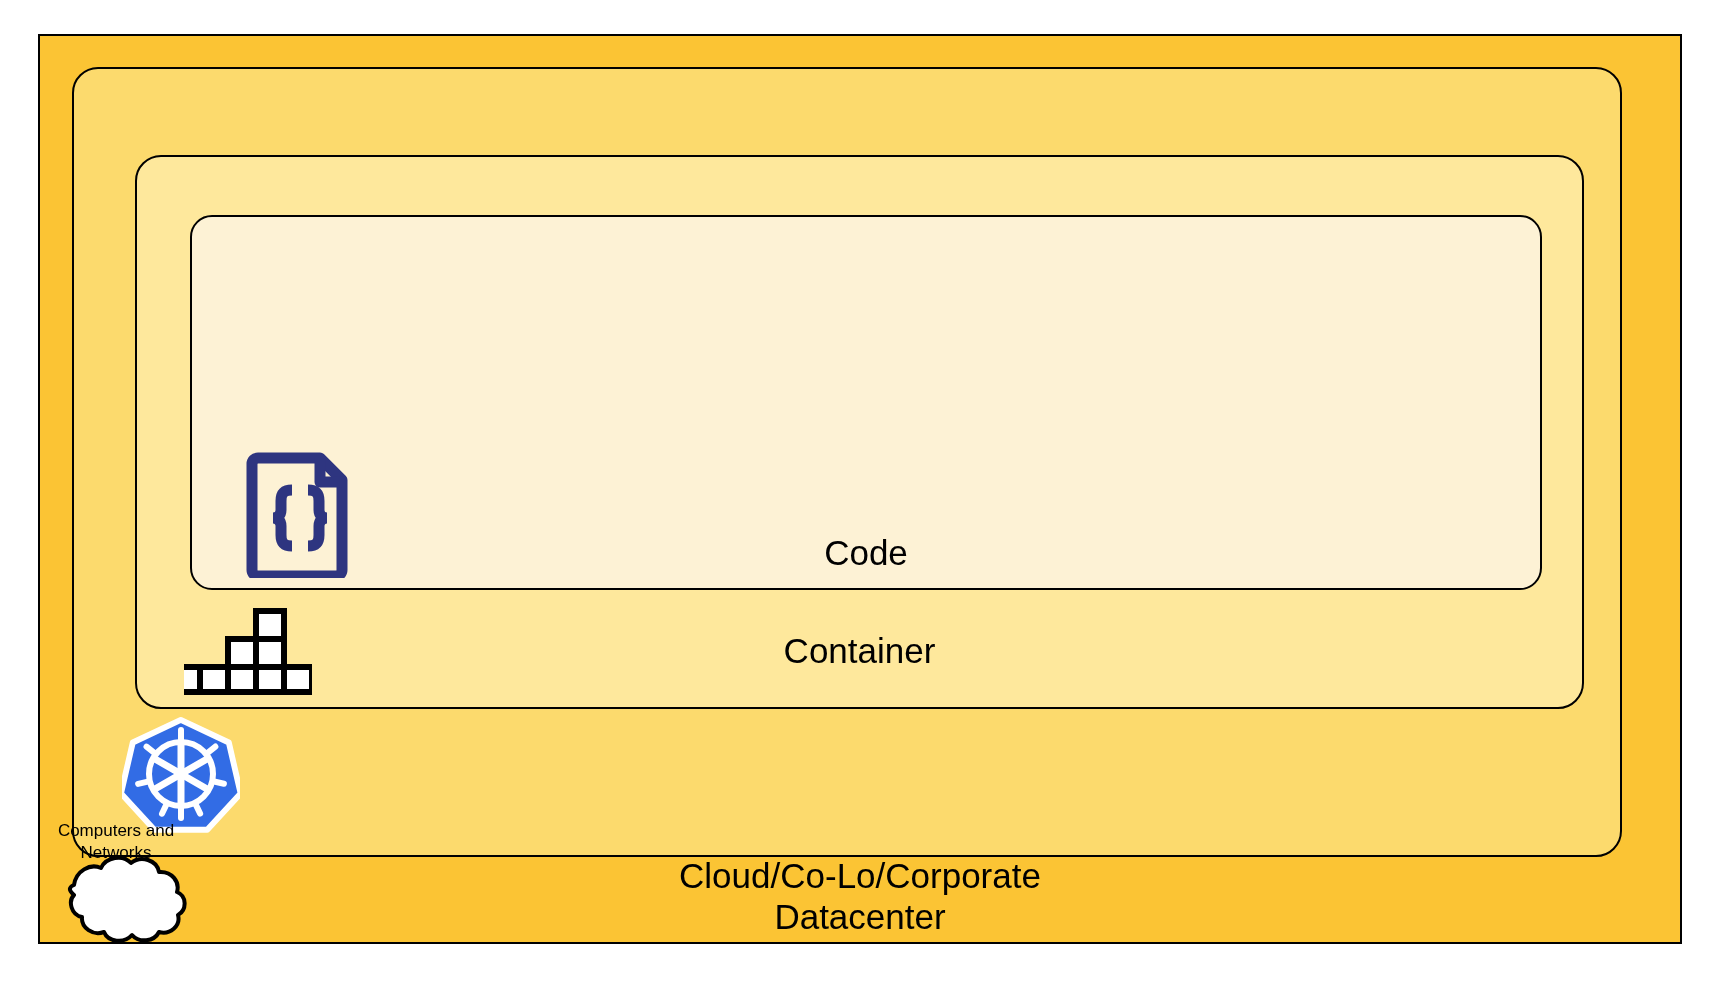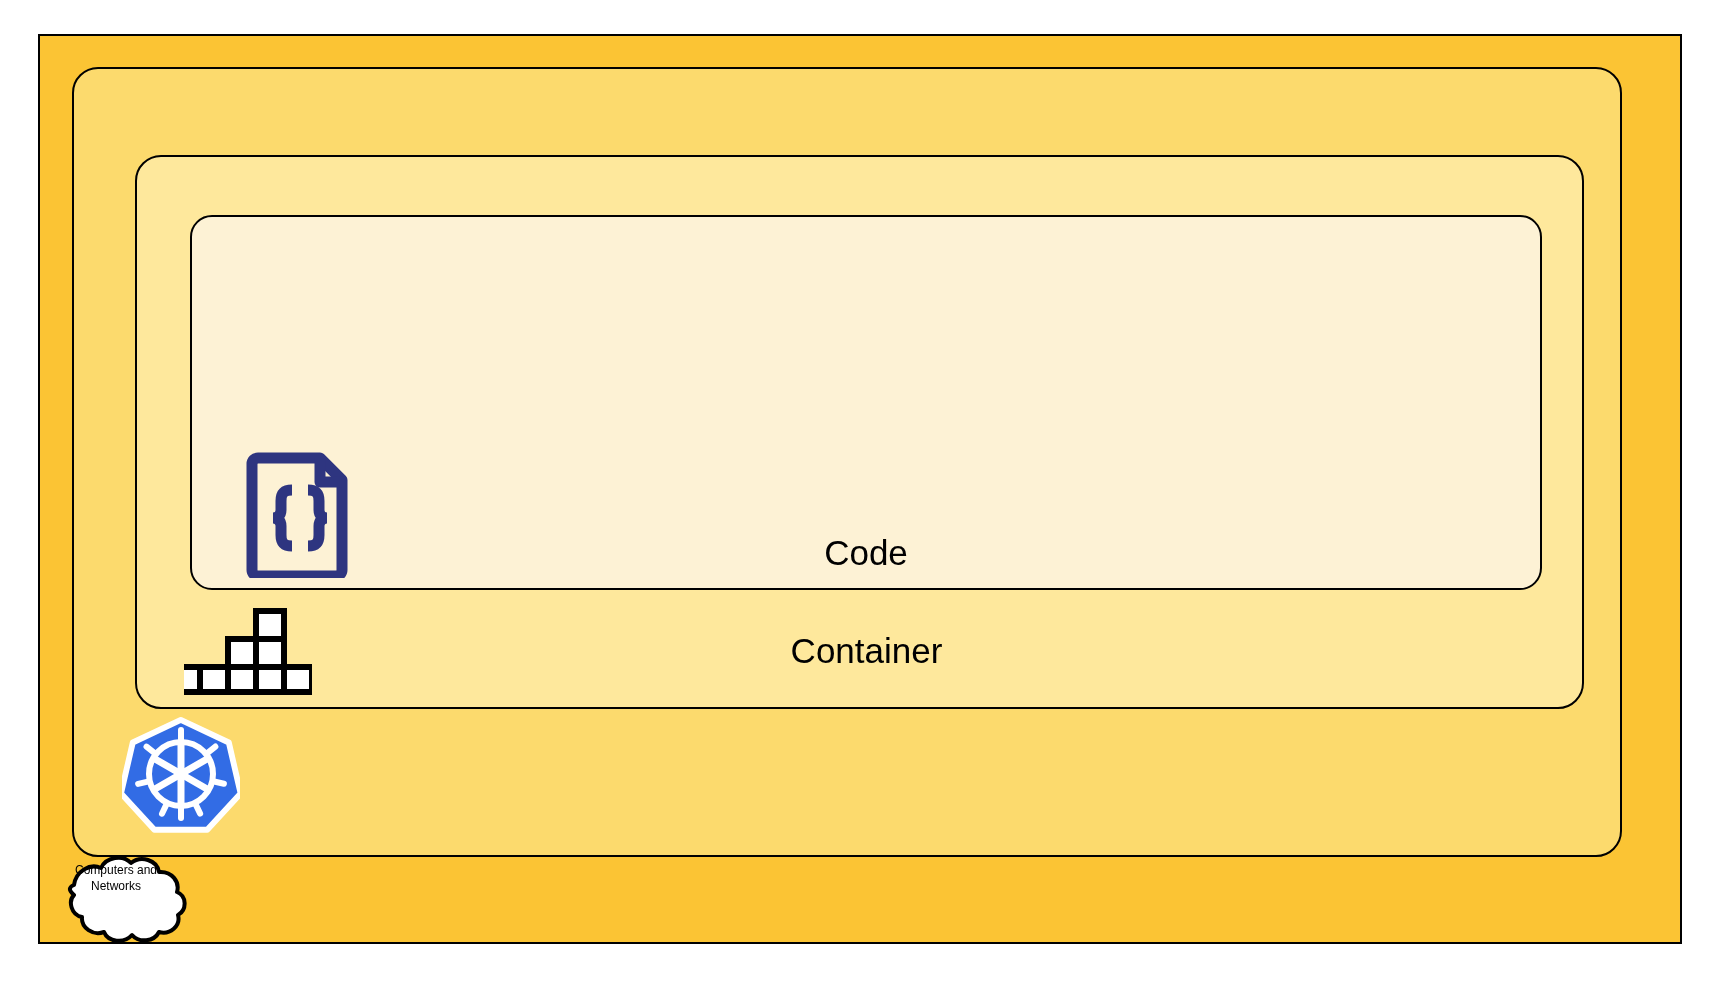--- a/index.html
+++ b/index.html
@@ -68,21 +68,21 @@
   .layer-label {
     position: absolute;
     color: #000000;
     font-size: 35px;
     line-height: 1.18;
     text-align: center;
     white-space: pre-line;
     font-family: "Liberation Sans", sans-serif;
   }
   .label-code      { left: 190px;  top: 532px; width: 1352px; }
-  .label-container { left: 135px;  top: 630px; width: 1449px; padding-left: 7px; }
+  .label-container { left: 135px;  top: 630px; width: 1449px; }
   .label-cluster   { left: 72px;   top: 785px; width: 1550px; }
   .label-datacenter{ left: 38px;   top: 855px; width: 1644px; }
 
   
   .icon-wrap { position: absolute; }
 
   .icon-code      { left: 244px; top: 450px; width: 112px; height: 128px; }
   .icon-container { left: 184px; top: 605px; width: 128px; height: 90px;  }
   .icon-k8s       { left: 122px; top: 715px; width: 118px; height: 118px; }
 
@@ -90,24 +90,24 @@
   .cloud-callout {
     position: absolute;
     left: 36px;
     top: 855px;
     width: 160px;
     height: 88px;
   }
   .cloud-text {
     position: absolute;
     left: 40px;
-    top: 863px;
+    top: 820px;
     width: 152px;
     text-align: center;
-    font-size: 12px;
+    font-size: 17px;
     line-height: 1.32;
     color: #000000;
     white-space: pre-line;
     font-family: "Liberation Sans", sans-serif;
     pointer-events: none;
   }
 </style>
 </head>
 <body>
 
@@ -119,20 +119,22 @@
 
   <div class="layer layer-container" style="background: rgb(254, 232, 156); border-color: rgb(0, 0, 0);"></div>
 
   <div class="layer layer-code" style="background: rgb(253, 242, 213); border-color: rgb(0, 0, 0);"></div>
 
   <div class="layer-label label-code">Code</div>
 
   <div class="layer-label label-container">Container</div>
 
 
+  <div class="layer-label label-datacenter">Cloud/Co-Lo/Corporate
+Datacenter</div>
 
   <div class="icon-wrap icon-code">
     <svg viewBox="0 0 112 128" width="112" height="128" aria-hidden="true">
       <path d="M14 8 h62 l22 22 v90 a6 6 0 0 1 -6 6 H14 a6 6 0 0 1 -6 -6 V14 a6 6 0 0 1 6 -6 z" fill="none" stroke="#2e3580" stroke-width="11" stroke-linejoin="round"></path>
       <path d="M76 8 v24 h22" fill="none" stroke="#2e3580" stroke-width="11" stroke-linejoin="round"></path>
       <path d="M48 40 c-9 0 -11 4 -11 11 v9 c0 6 -4 8 -8 8 c4 0 8 2 8 8 v9 c0 7 2 11 11 11" fill="none" stroke="#2e3580" stroke-width="11" stroke-linecap="butt" stroke-linejoin="miter"></path>
       <path d="M64 40 c9 0 11 4 11 11 v9 c0 6 4 8 8 8 c-4 0 -8 2 -8 8 v9 c0 7 -2 11 -11 11" fill="none" stroke="#2e3580" stroke-width="11" stroke-linecap="butt" stroke-linejoin="miter"></path>
     </svg>
   </div>
 

